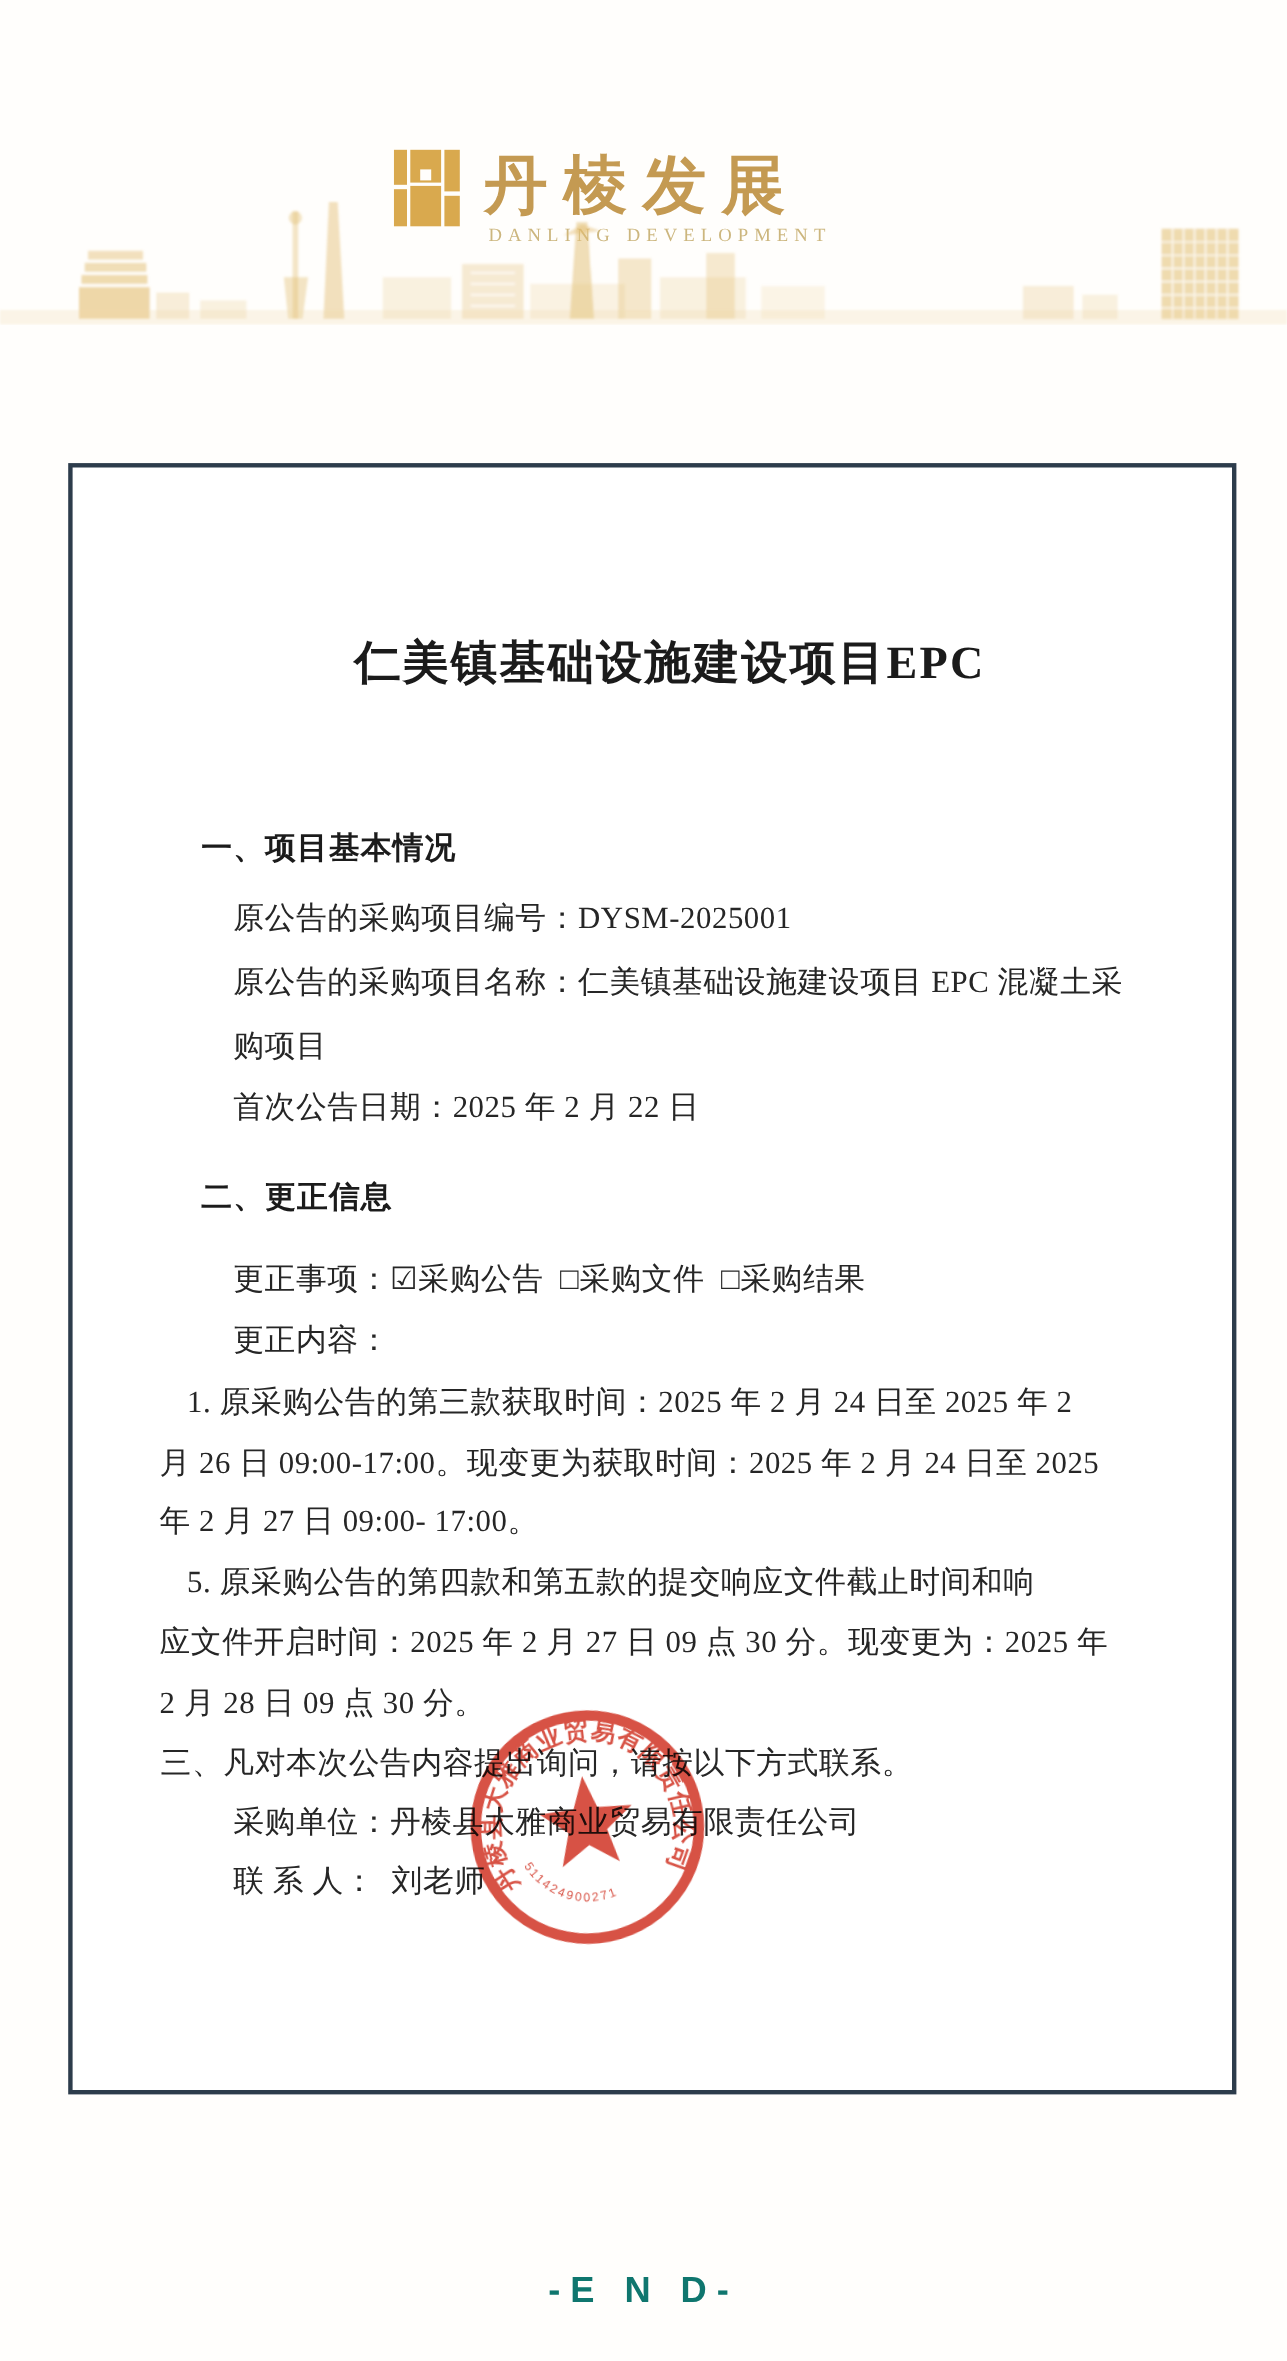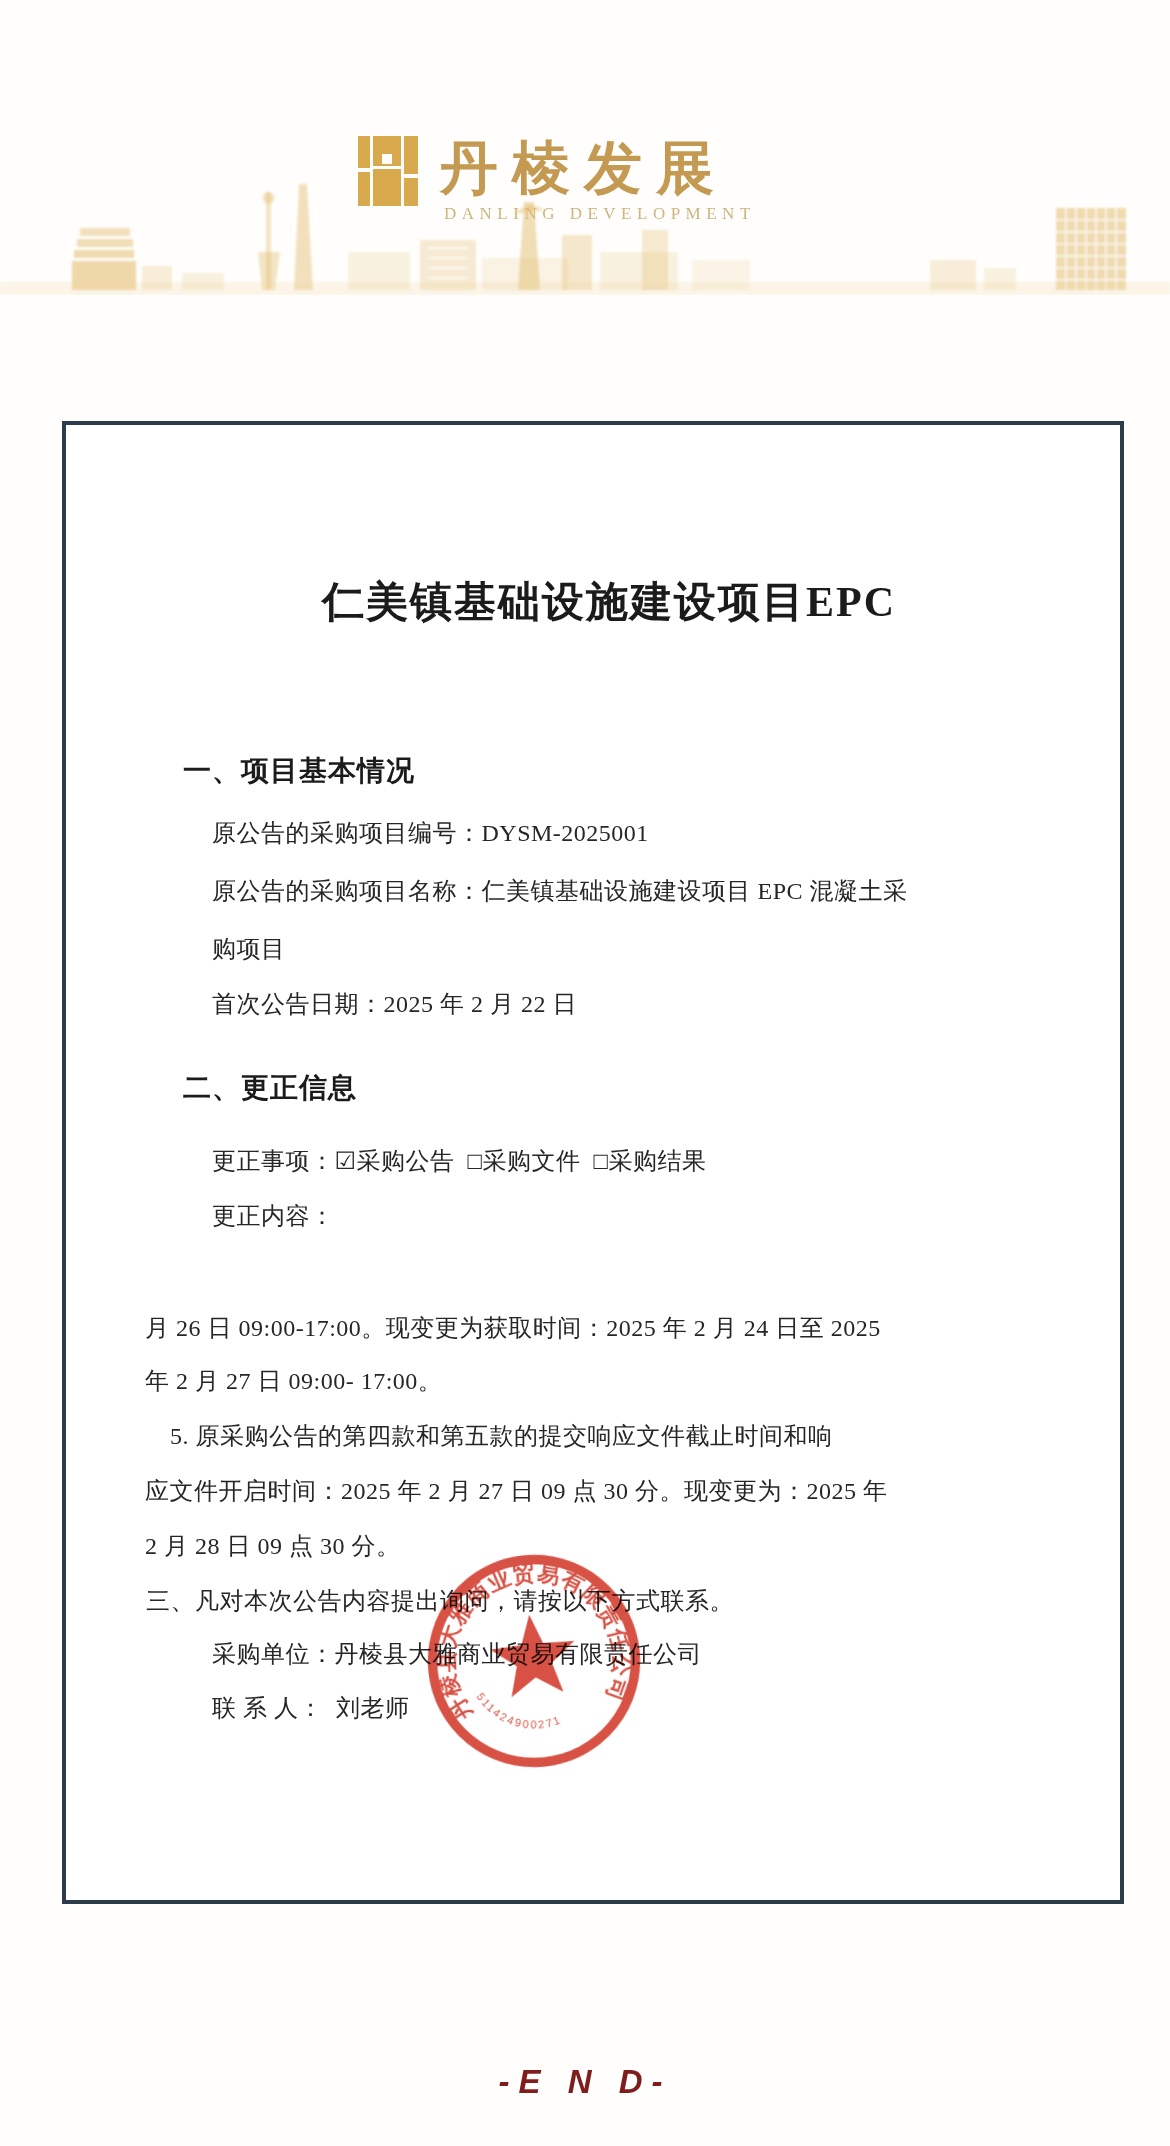--- a/index.html
+++ b/index.html
@@ -17,39 +17,39 @@
     position:absolute;left:444px;top:204px;width:420px;
     font-size:17px;letter-spacing:5.5px;color:#ccb67e;white-space:pre;
     font-family:"Liberation Serif","DejaVu Serif",serif;
   }
   .skyline{position:absolute;left:0;top:180px;width:1170px;height:115px;}
   
   .frame{
     position:absolute;left:62px;top:421px;width:1062px;height:1483px;
     border:4px solid #2d3c4b;background:#ffffff;box-sizing:border-box;
   }
-  .line{position:absolute;margin:0;font-size:24px;line-height:1.25;white-space:pre;letter-spacing:0.5px;color:#262626;}
+  .line{position:absolute;margin:0;font-size:28px;line-height:1.25;white-space:pre;letter-spacing:0.5px;color:#262626;}
   .doc-title{
     position:absolute;left:0;width:100%;text-align:center;margin:16px;
     font-size:42px;font-weight:700;letter-spacing:2px;color:#1b1b1b;white-space:pre;
   }
   .sec-heading{
     position:absolute;margin:0;font-size:28px;font-weight:700;color:#1b1b1b;white-space:pre;
     font-family:"Liberation Sans","DejaVu Sans",sans-serif;letter-spacing:1px;
   }
   
   .stamp{
     position:absolute;left:356px;top:1124px;width:224px;height:224px;
     transform:rotate(-6deg);opacity:0.88;mix-blend-mode:multiply;
   }
   
   .end-label{
     position:absolute;left:0;top:2063px;width:100%;text-align:center;margin:0;
     font-family:"Liberation Sans","DejaVu Sans",sans-serif;
-    font-size:33px;font-weight:700;letter-spacing:9px;color:#7f1d1d;white-space:pre;font-style:italic;
+    font-size:33px;font-weight:700;letter-spacing:9px;color:#0f766e;white-space:pre;
   }
 </style>
 </head>
 <body>
 
 <div class="page">
 
   <div>
     <svg class="brand-mark" viewBox="0 0 64 70" aria-hidden="true">
       <rect x="0" y="0" width="12" height="32" fill="#d9a94e"></rect>
@@ -110,20 +110,21 @@
 
     <h2 class="sec-heading" style="top:327px;left:117px">一、项目基本情况</h2>
     <p class="line" style="top:393px;left:146px">原公告的采购项目编号：DYSM-2025001</p>
     <p class="line" style="top:451px;left:146px">原公告的采购项目名称：仁美镇基础设施建设项目 EPC 混凝土采</p>
     <p class="line" style="top:509px;left:146px">购项目</p>
     <p class="line" style="top:564px;left:146px">首次公告日期：2025 年 2 月 22 日</p>
 
     <h2 class="sec-heading" style="top:644px;left:117px">二、更正信息</h2>
     <p class="line" style="top:721px;left:146px">更正事项：☑采购公告  □采购文件  □采购结果</p>
     <p class="line" style="top:776px;left:146px">更正内容：</p>
+    <p class="line" style="top:833px;left:104px">1. 原采购公告的第三款获取时间：2025 年 2 月 24 日至 2025 年 2</p>
     <p class="line" style="top:888px;left:79px">月 26 日 09:00-17:00。现变更为获取时间：2025 年 2 月 24 日至 2025</p>
     <p class="line" style="top:941px;left:79px">年 2 月 27 日 09:00- 17:00。</p>
     <p class="line" style="top:996px;left:104px">5. 原采购公告的第四款和第五款的提交响应文件截止时间和响</p>
     <p class="line" style="top:1051px;left:79px">应文件开启时间：2025 年 2 月 27 日 09 点 30 分。现变更为：2025 年</p>
     <p class="line" style="top:1106px;left:79px">2 月 28 日 09 点 30 分。</p>
 
     <p class="line" style="top:1161px;left:80px">三、凡对本次公告内容提出询问，请按以下方式联系。</p>
     <p class="line" style="top:1214px;left:146px">采购单位：丹棱县大雅商业贸易有限责任公司</p>
     <p class="line" style="top:1268px;left:146px">联 系 人：  刘老师</p>
 

